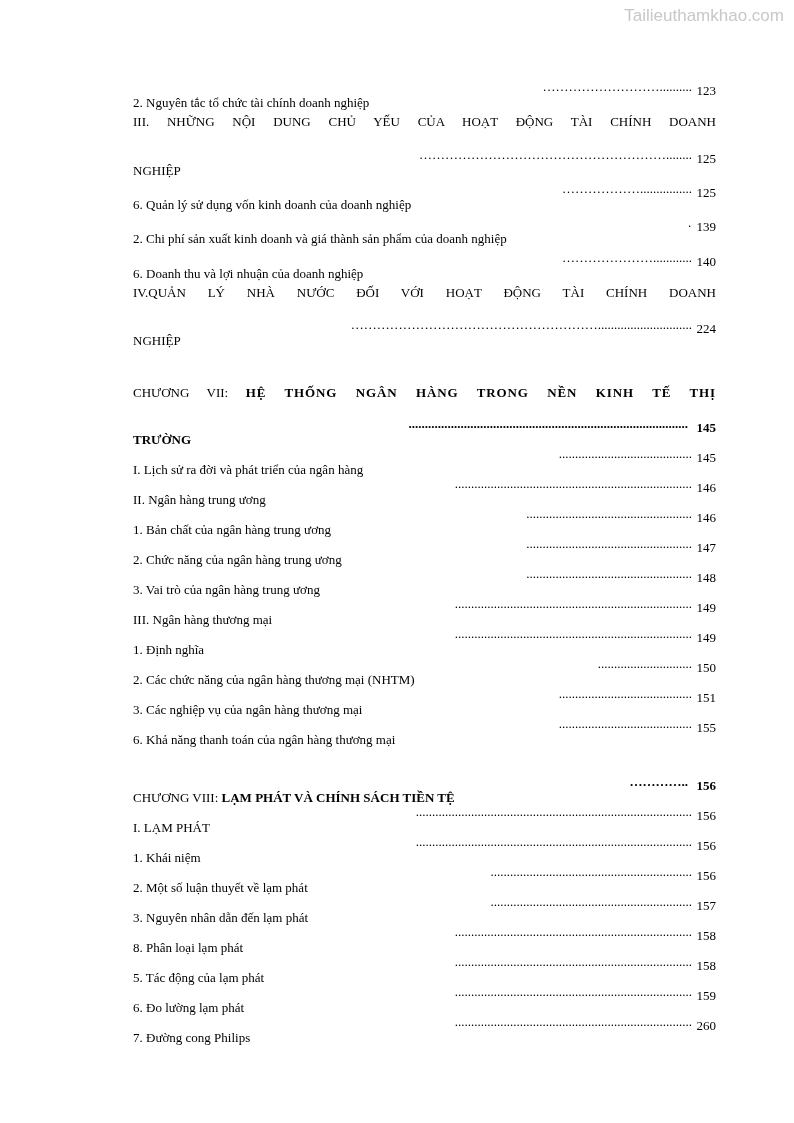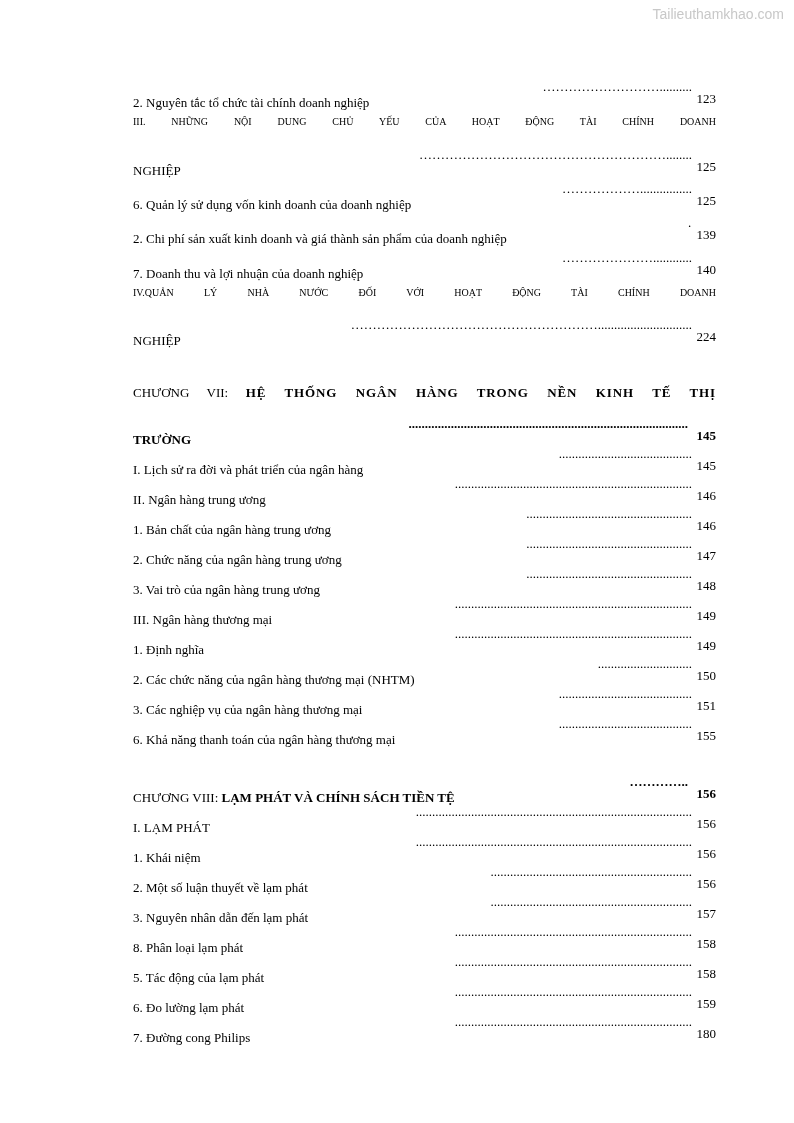--- a/index.html
+++ b/index.html
@@ -1,25 +1,25 @@
 <!DOCTYPE html>
 <html><head>
 <meta charset="utf-8">
 <style>
   html, body { margin:0; padding:0; background:#ffffff; }
   body { width:794px; height:1123px; position:relative; overflow:hidden;
          font-family:"Liberation Serif", "DejaVu Serif", serif; color:#000; }
   .watermark { position:absolute; top:6px; right:10px; font-family:"Liberation Sans", sans-serif;
-               font-size:14px; color:#c8c8c8; }
+               font-size:17px; color:#c8c8c8; }
   .line { position:absolute; left:133px; width:583px; font-size:13px; line-height:20px;
           white-space:nowrap; }
   .line .t { position:absolute; left:0; top:16px; }
   .line .d { position:absolute; top:0; text-align:right; overflow:hidden; letter-spacing:0px; }
-  .line .p { position:absolute; right:0; top:12px; }
-  .just { position:absolute; left:133px; width:583px; font-size:10px; line-height:20px;
+  .line .p { position:absolute; right:0; top:4px; }
+  .just { position:absolute; left:133px; width:583px; font-size:13px; line-height:20px;
           text-align:justify; text-align-last:justify; white-space:nowrap; }
   .bold { font-weight:bold; }
 </style>
 </head>
 <body>
 
 <div class="watermark">Tailieuthamkhao.com</div>
 
 <div class="line" style="top:77px">
   <span class="t">2. Nguyên tắc tổ chức tài chính doanh nghiệp</span>
@@ -36,21 +36,21 @@
   <span class="t">6. Quản lý sử dụng vốn kinh doanh của doanh nghiệp</span>
   <span class="d" style="left:382px;right:24px">………………................</span>
   <span class="p">125</span>
 </div>
 <div class="line" style="top:213px">
   <span class="t">2. Chi phí sản xuất kinh doanh và giá thành sản phẩm của doanh nghiệp</span>
   <span class="d" style="left:555px;right:24px">.......</span>
   <span class="p">139</span>
 </div>
 <div class="line" style="top:248px">
-  <span class="t">7. Doanh thu và lợi nhuận của doanh nghiệp</span>
+  <span class="t">6. Doanh thu và lợi nhuận của doanh nghiệp</span>
   <span class="d" style="left:385px;right:24px">…………………............</span>
   <span class="p">140</span>
 </div>
 <div class="just" style="top:283px">IV.QUẢN LÝ NHÀ NƯỚC ĐỐI VỚI HOẠT ĐỘNG TÀI CHÍNH DOANH</div>
 <div class="line" style="top:315px">
   <span class="t">NGHIỆP</span>
   <span class="d" style="left:97px;right:24px">………………………………………………….............................</span>
   <span class="p">224</span>
 </div>
 
@@ -151,14 +151,14 @@
   <span class="p">158</span>
 </div>
 <div class="line" style="top:982px">
   <span class="t">6. Đo lường lạm phát</span>
   <span class="d" style="left:238px;right:24px">.........................................................................</span>
   <span class="p">159</span>
 </div>
 <div class="line" style="top:1012px">
   <span class="t">7. Đường cong Philips</span>
   <span class="d" style="left:238px;right:24px">.........................................................................</span>
-  <span class="p">180</span>
+  <span class="p">260</span>
 </div>
 
 </body></html>

